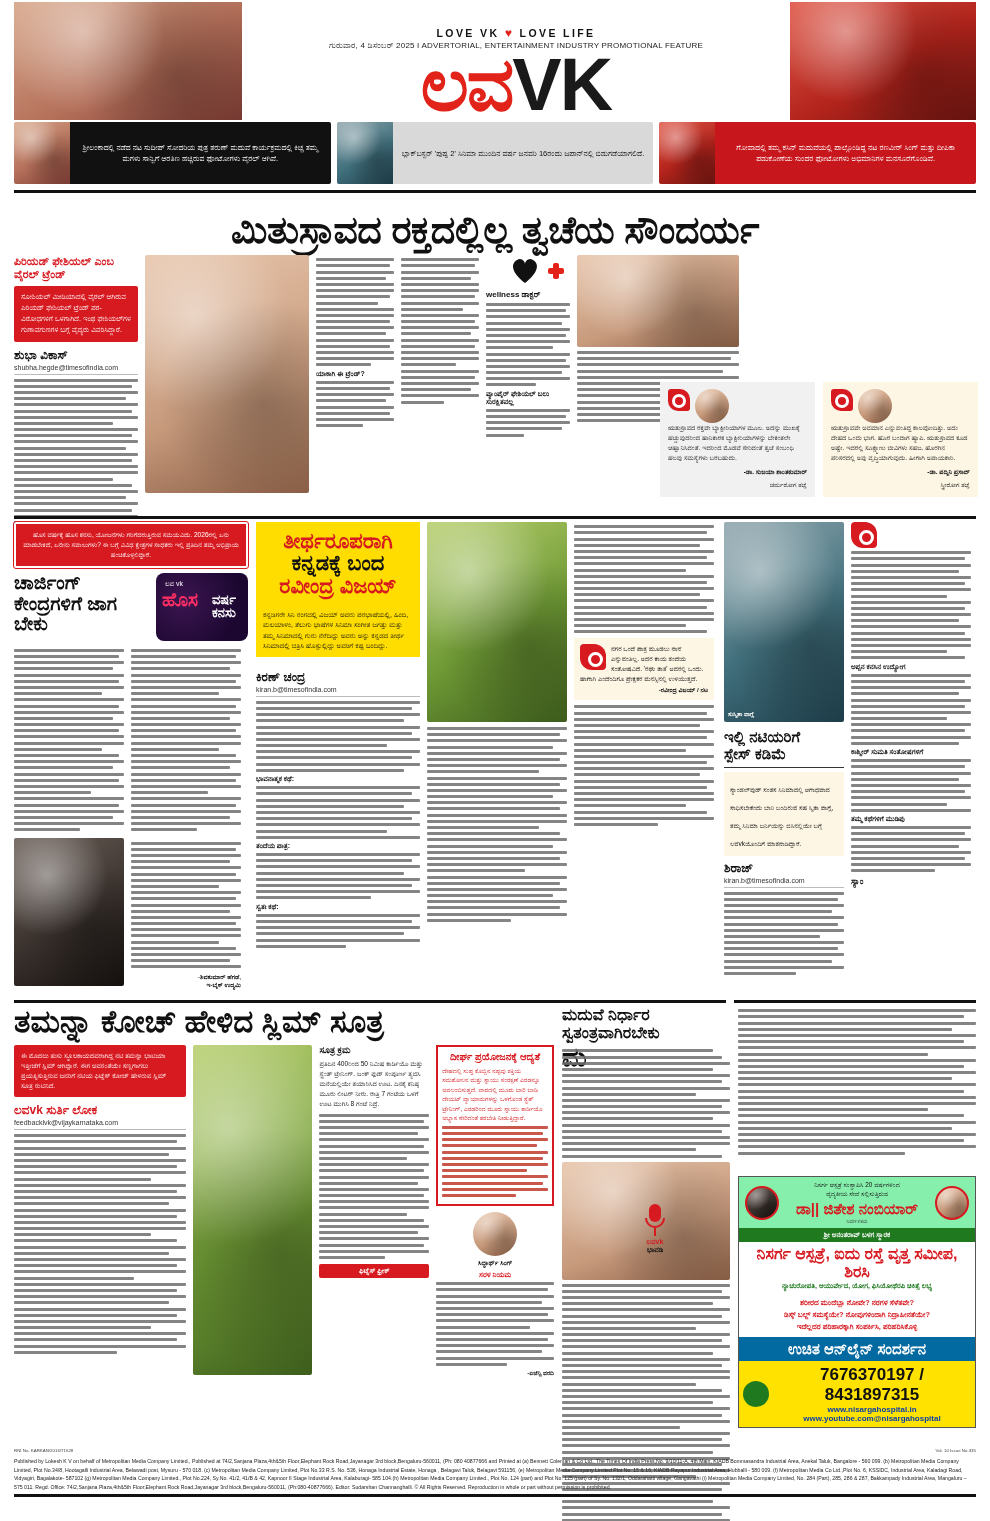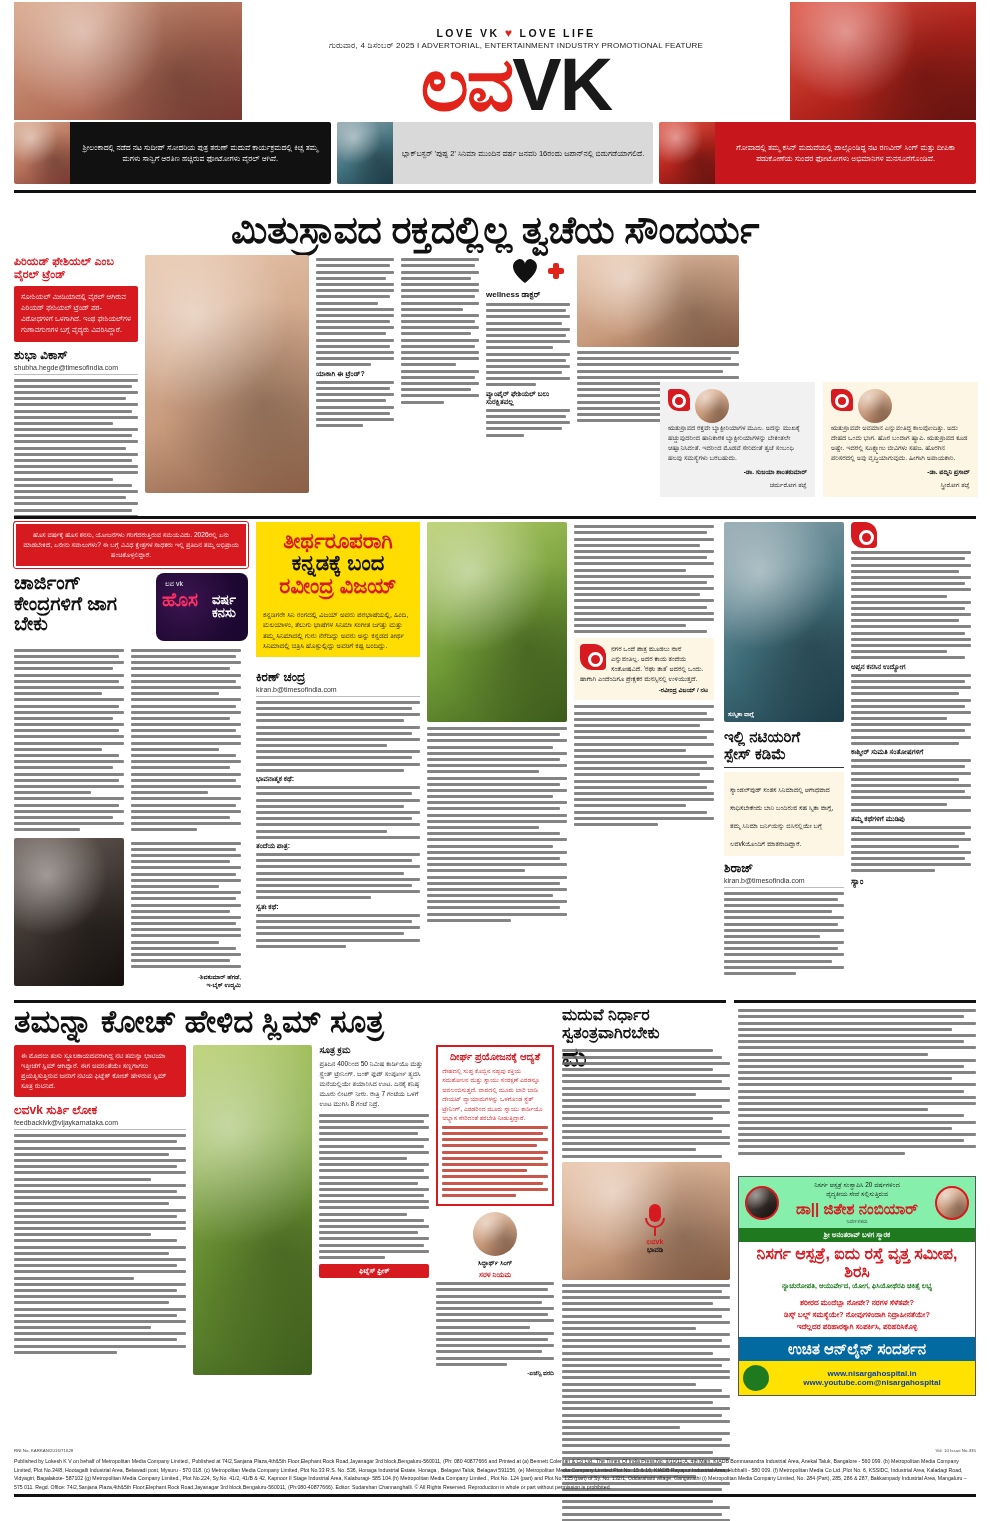--- a/index.html
+++ b/index.html
@@ -969,20 +969,21 @@
         <div class="a4">
           <div class="kn">ಶರೀರದ ಮಂದೆಬ್ಬಾ ನೋವೇ? ನರಗಳ ಸೆಳೆತವೇ?</div>
           <div class="kn">ಡಿಸ್ಕ್ ಬಲ್ಜ್ ಸಮಸ್ಯೆಯೇ? ನೋವುಗಳಿಂದಾಗಿ ನಿದ್ರಾಹೀನತೆಯೇ?</div>
           <div class="kn">ಇದೆಲ್ಲದರ ಪರಿಹಾರಕ್ಕಾಗಿ ಸಂಪರ್ಕಿಸಿ, ಪರಿಹರಿಸಿಕೊಳ್ಳಿ</div>
         </div>
         <div class="a5 kn">ಉಚಿತ ಆನ್‌ಲೈನ್ ಸಂದರ್ಶನ</div>
         <div class="a6">
           <div style="display:flex;align-items:center;gap:4px;justify-content:center">
             <div style="width:26px;height:26px;border-radius:50%;background:#1f7a1f;flex:none"></div>
             <div style="flex:1">
+              <div class="ph">7676370197 / 8431897315</div>
               <div class="url">www.nisargahospital.in</div>
               <div class="url">www.youtube.com@nisargahospital</div>
             </div>
           </div>
         </div>
       </div>
     </div>
   </div>
 
   <div style="position:absolute; left:14px; top:1448px; width:962px;">

